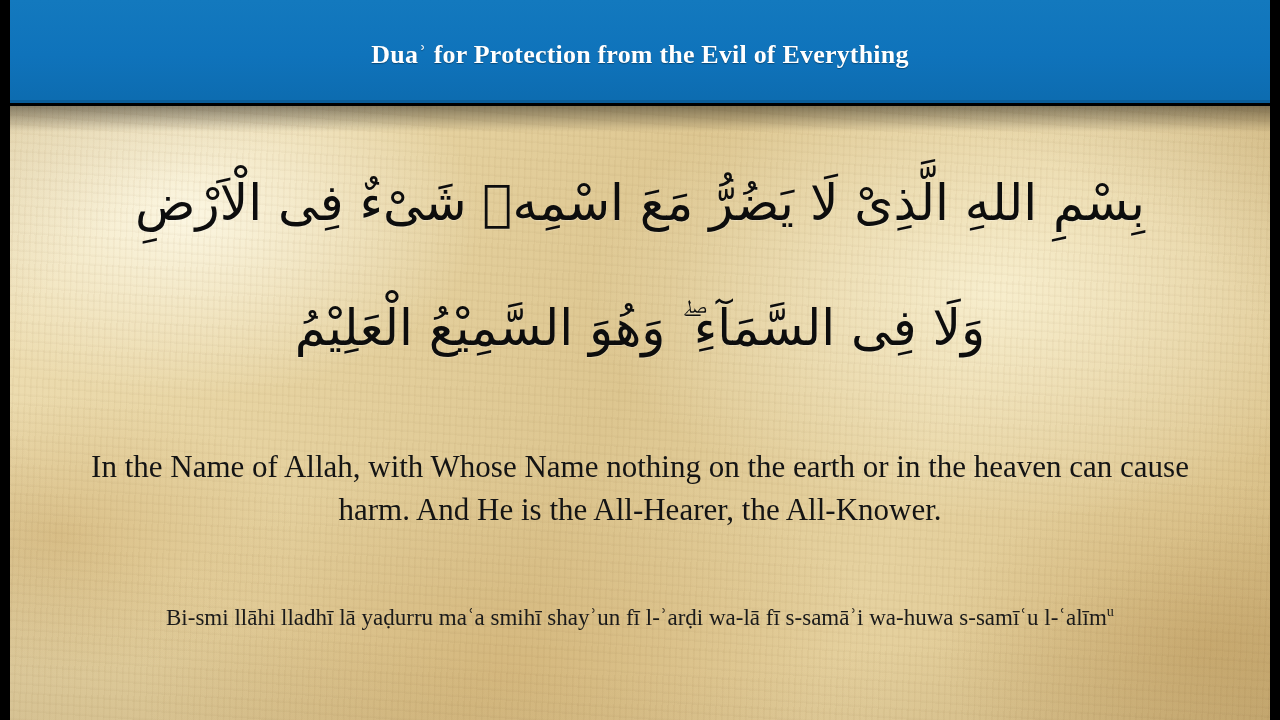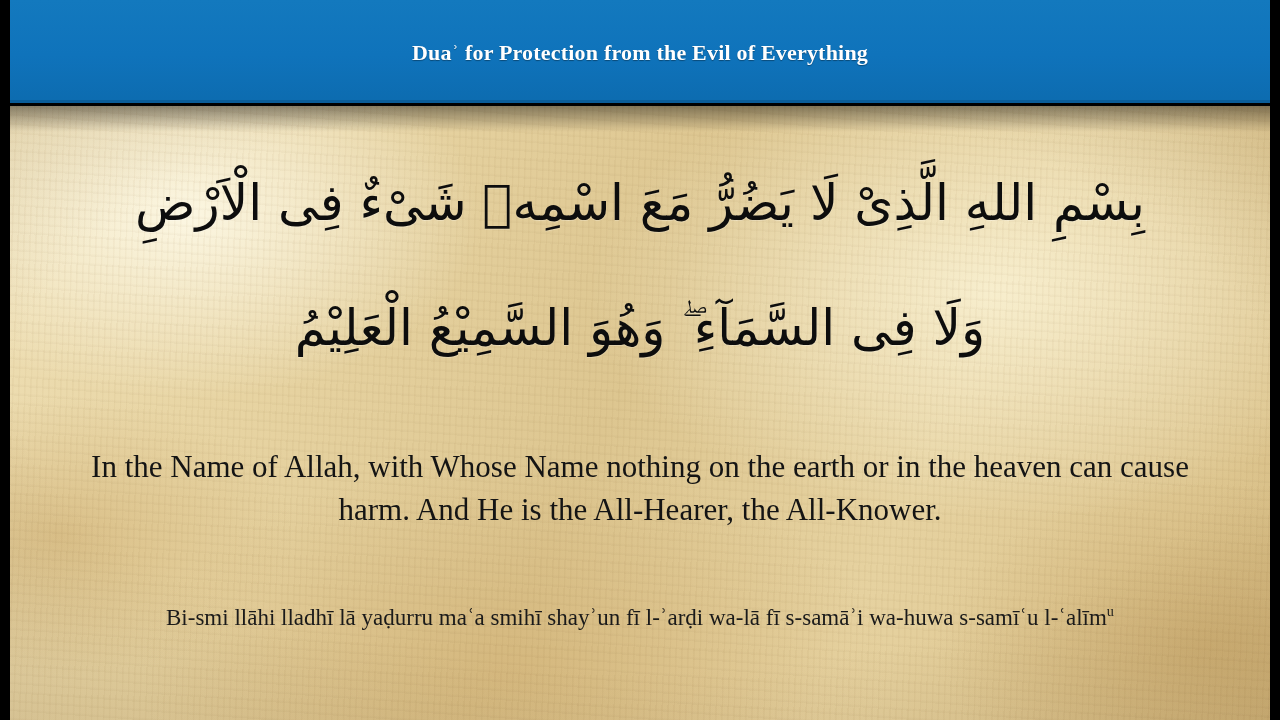--- a/index.html
+++ b/index.html
@@ -38,21 +38,21 @@
   .title-bar .side-black.right { right: 0; }
   .title-text {
     position: absolute;
     left: 0;
     top: 40px;
     width: 1280px;
     text-align: center;
     color: #ffffff;
     font-family: "Liberation Serif", serif;
     font-weight: bold;
-    font-size: 22px;
+    font-size: 26px;
     letter-spacing: 0.2px;
     text-shadow: 0 1px 1px rgba(0,0,0,0.35);
   }
 
   
   .paper {
     position: absolute;
     left: 10px;
     top: 106px;
     width: 1260px;

